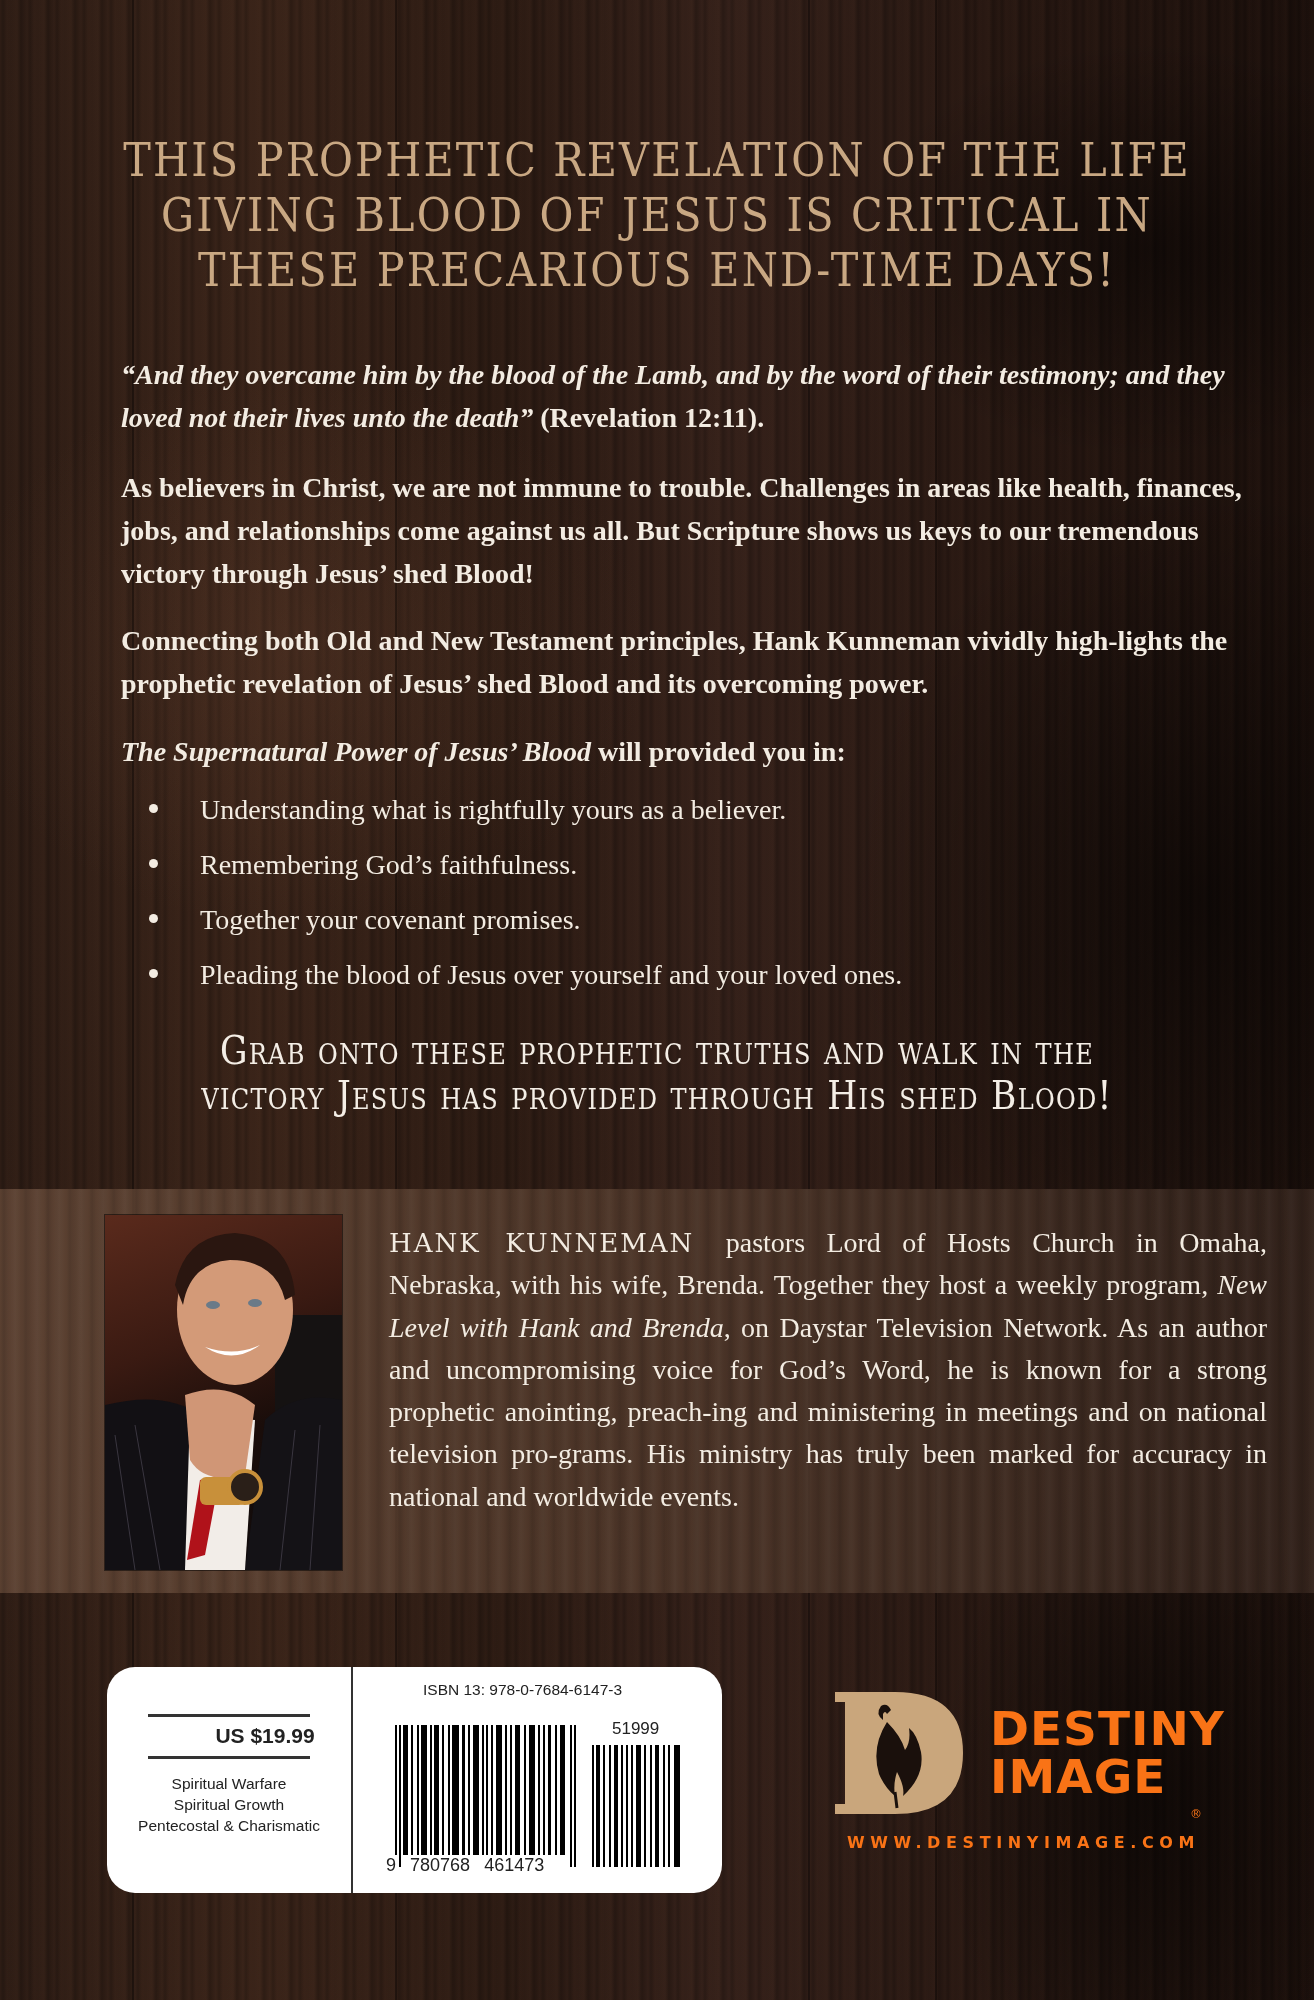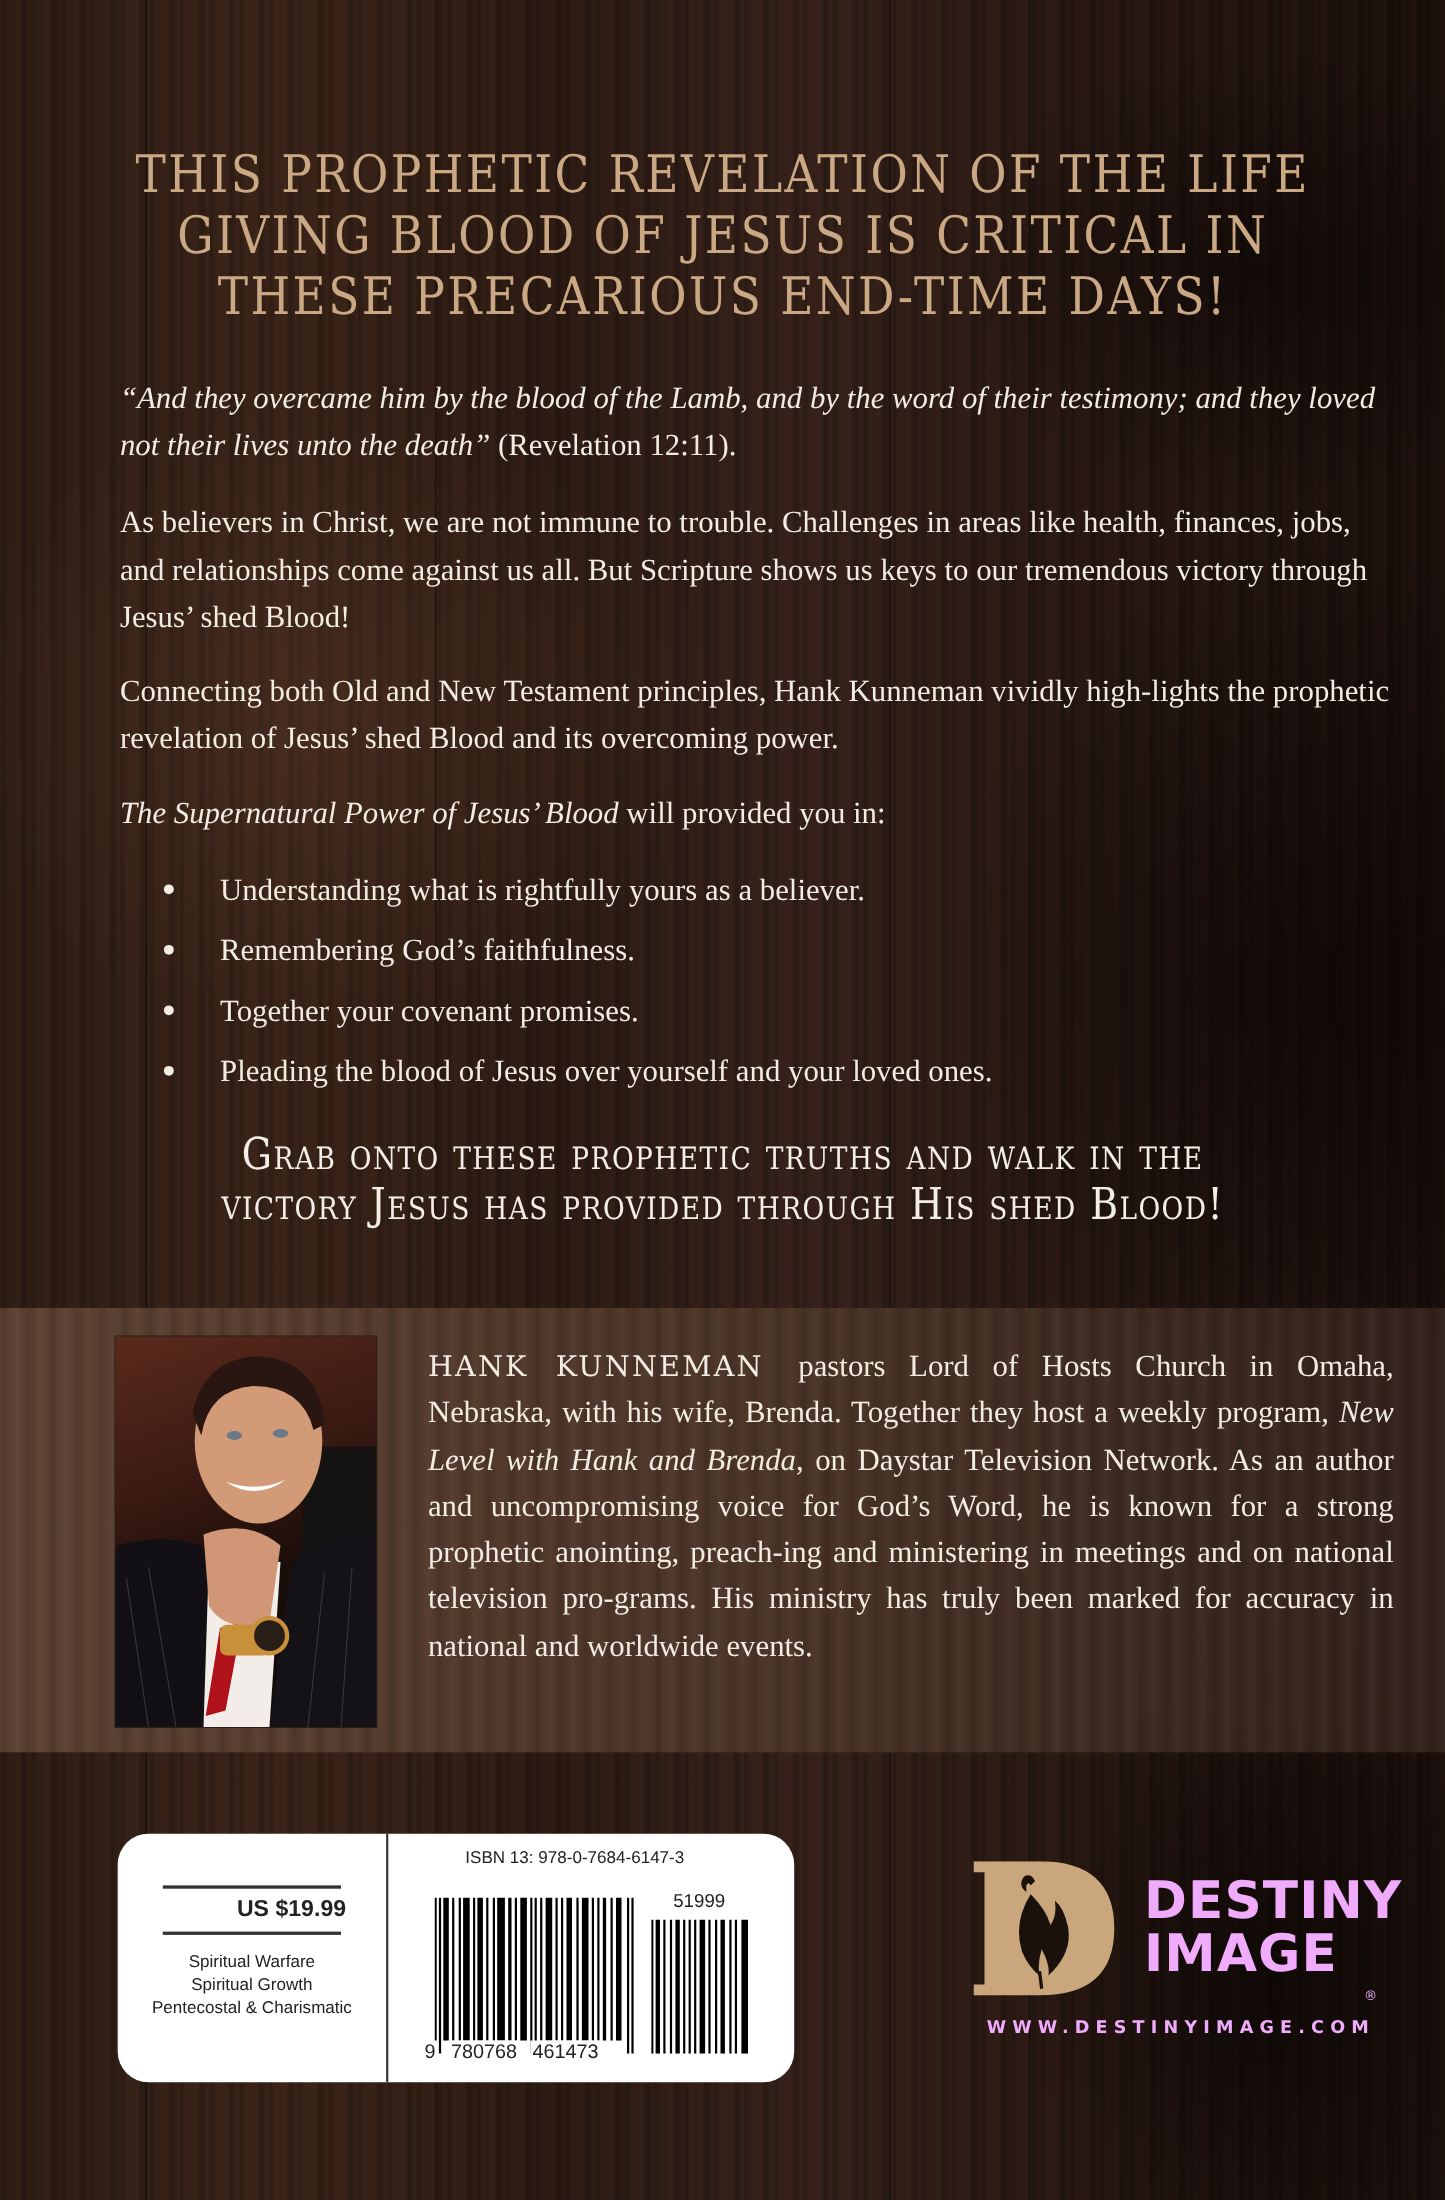--- a/index.html
+++ b/index.html
@@ -28,21 +28,21 @@
     color:#c9a883; font-size:47px; line-height:55px; letter-spacing:2.5px;
     font-family:"DejaVu Serif", serif; font-weight:normal;
     transform:scaleX(0.88); transform-origin:center top;
   }
   .headline div { white-space:nowrap; }
 
   .body-text {
     position:absolute; left:105px; width:1165px; color:#f3ece2;
     font-size:28px; line-height:43px;
   }
-  .body-text p { margin:4px; }
+  .body-text p { margin:16px;font-weight:bold; }
   .quote { top:337px; }
   .para1 { top:450px; }
   .para2 { top:603px; }
   .para3 { top:714px; }
   .bullets { position:absolute; left:105px; top:782px; width:1100px; color:#f3ece2; font-size:28px; line-height:55px; }
   .bullet-row { position:relative; height:55px; }
   .bullet-dot { position:absolute; left:44px; top:22px; width:9px; height:9px; border-radius:50%; background:#f3ece2; }
   .bullet-text { position:absolute; left:95px; top:0; white-space:nowrap; }
 
   .closing {
@@ -80,21 +80,21 @@
   .price-rule { position:absolute; left:41px; width:162px; height:3px; background:#333; }
   .price { position:absolute; left:0; width:244px; top:57px; text-align:center; font-weight:bold; font-size:21px;padding-left:36px; }
   .categories { position:absolute; left:0; width:244px; top:106px; text-align:center; font-size:15.5px; line-height:21px; color:#222; }
   .isbn { position:absolute; left:258px; width:340px; top:14px; text-align:left; padding-left:58px; font-size:15.5px; }
   .bars { position:absolute; left:288px; top:58px; height:142px; width:182px; }
   .bars-supp { position:absolute; left:485px; top:78px; height:122px; width:90px; }
   .supp-num { position:absolute; left:505px; top:52px; font-size:17px; }
   .ean-digits { position:absolute; left:277px; top:188px; font-size:18px; background:transparent; white-space:pre; }
   .ean-digits span { background:#fff; padding:0 2px; }
 
-  .logo { position:absolute; left:885px; top:1690px; width:390px; height:170px; color:#f0abfc; }
+  .logo { position:absolute; left:835px; top:1690px; width:390px; height:170px; color:#f97316; }
   .logo-word { position:absolute; left:155px; font-family:"DejaVu Sans", sans-serif; font-weight:bold; font-size:47px; letter-spacing:1px; line-height:48px; }
   .logo-word.w1 { top:15px; }
   .logo-word.w2 { top:63px; }
   .logo-reg { position:absolute; left:355px; top:117px; font-family:"DejaVu Sans", sans-serif; font-size:12px; }
   .logo-url { position:absolute; left:0; top:143px; font-family:"DejaVu Sans", sans-serif; font-weight:bold; font-size:16px; letter-spacing:5.6px; white-space:nowrap;margin-left:12px; }
 </style>
 </head>
 <body>
 
 <div class="wood"></div>

